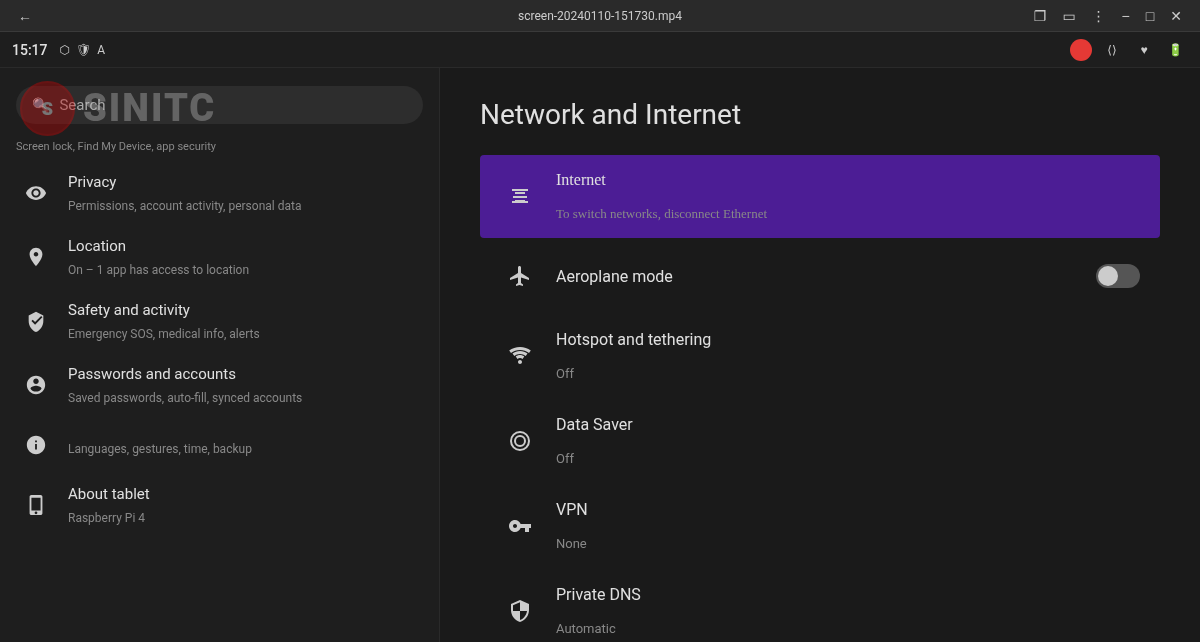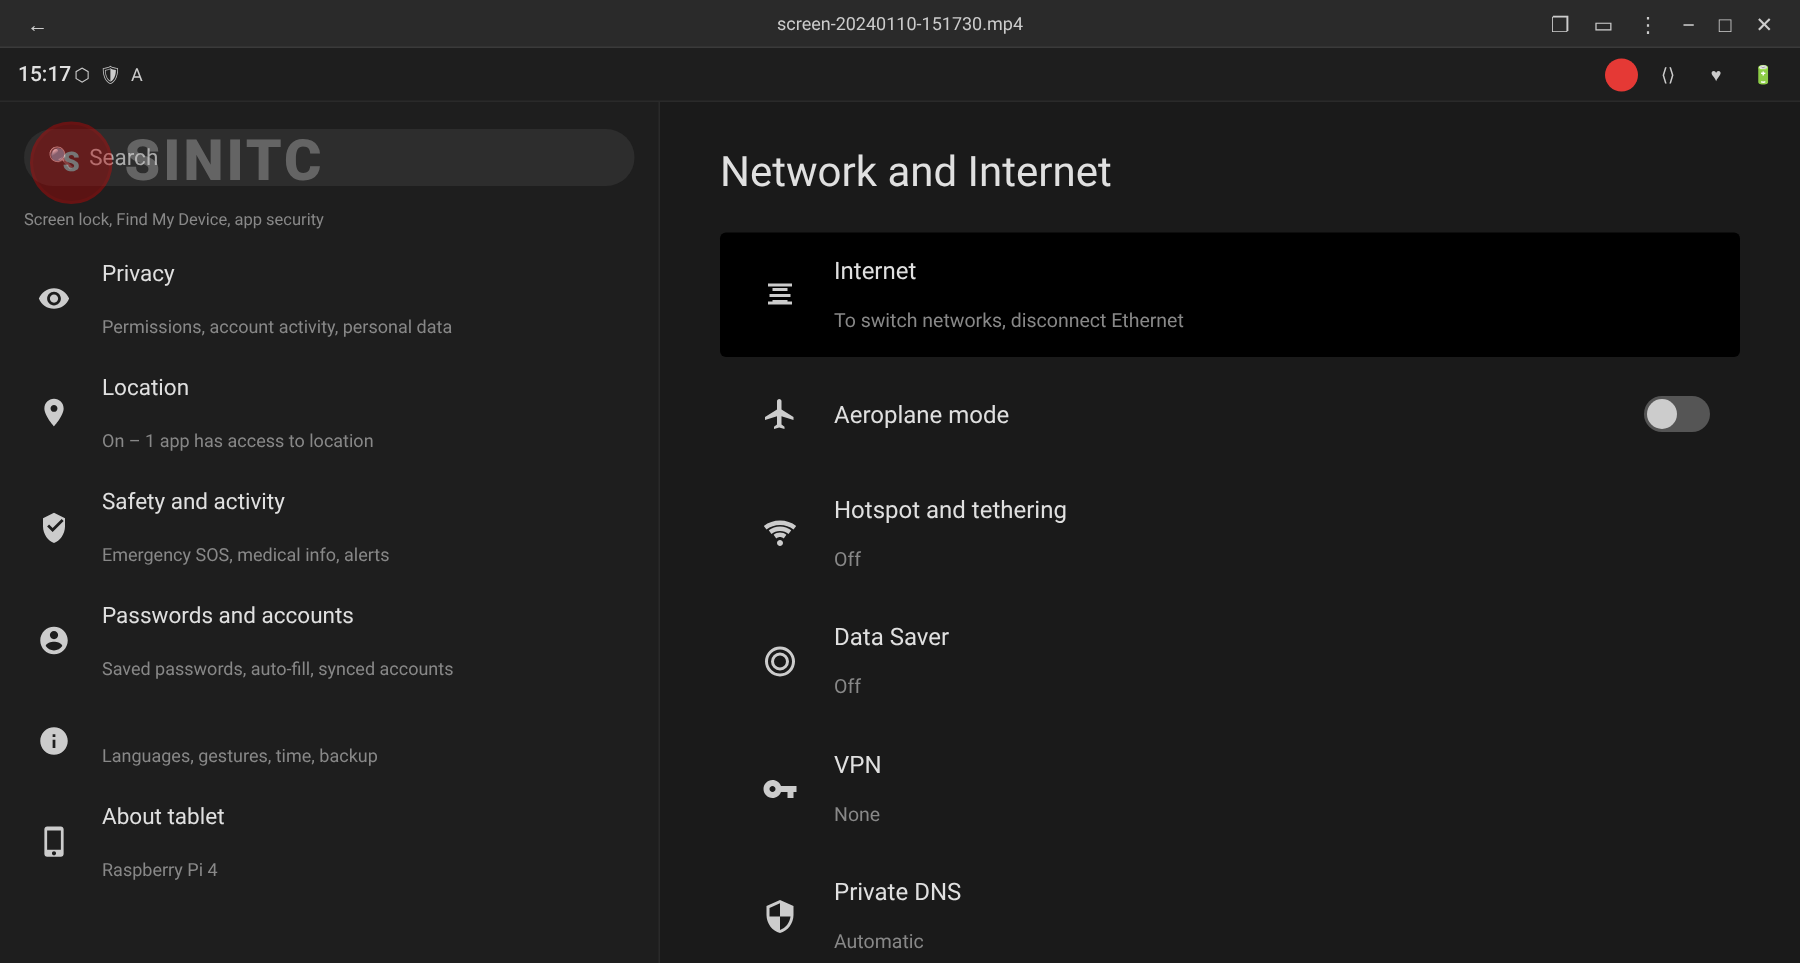--- a/index.html
+++ b/index.html
@@ -38,21 +38,21 @@
       transform: translateX(-50%);
     }
 
     
     .status-bar {
       height: 36px;
       background: #1e1e1e;
       display: flex;
       align-items: center;
       padding: 0 12px;
-      gap: 2px;
+      gap: 12px;
       border-bottom: 1px solid #2a2a2a;
     }
 
     .status-time {
       font-size: 14px;
       font-weight: 500;
       color: #e0e0e0;
     }
 
     .status-icons {
@@ -173,21 +173,21 @@
 
     .sidebar-item-title {
       font-size: 15px;
       color: #e0e0e0;
       font-weight: 400;
     }
 
     .sidebar-item-subtitle {
       font-size: 12px;
       color: #888;
-      margin-top: 20px;
+      margin-top: 8px;
     }
 
     
     .content {
       flex: 1;
       background: #1a1a1a;
       overflow-y: auto;
       padding: 30px 40px 20px;
     }
 
@@ -202,21 +202,22 @@
     .content-item {
       display: flex;
       align-items: center;
       padding: 16px 20px;
       border-radius: 4px;
       cursor: pointer;
       margin-bottom: 2px;
     }
 
     .content-item.selected {
-      background: #000000;
+      background: #4c1d95;
+      font-family: Liberation Serif, serif;
     }
 
     .content-item-icon {
       width: 40px;
       height: 40px;
       display: flex;
       align-items: center;
       justify-content: center;
       font-size: 20px;
       color: #ccc;

